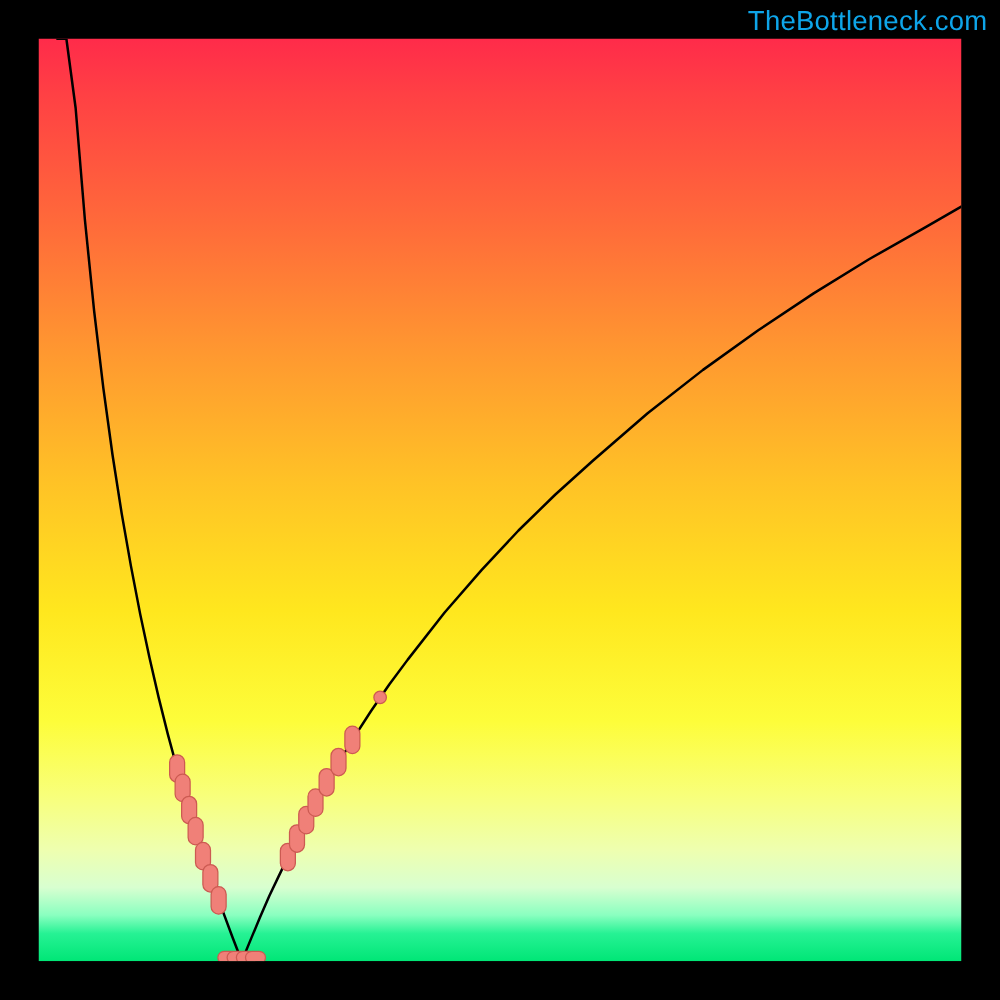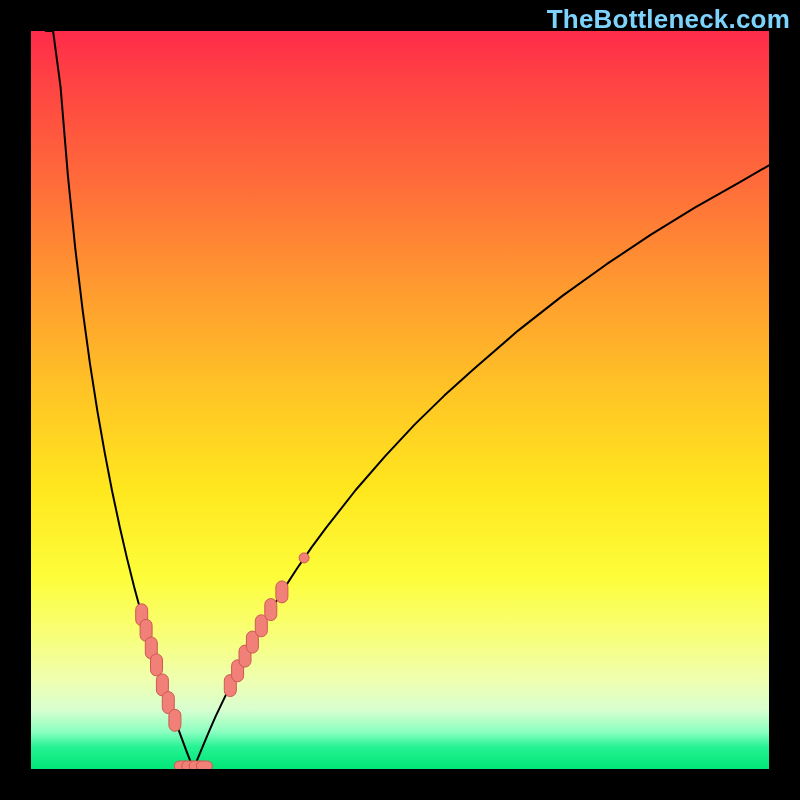--- a/index.html
+++ b/index.html
@@ -47,23 +47,23 @@
     );
   }
   .curve-layer {
     position: absolute;
     inset: 0;
   }
   .watermark {
     position: absolute;
     top: 4px;
     right: 10px;
-    color: #7dd3fc;
-    font-size: 26px;
-    font-weight: 700;
+    color: #0ea5e9;
+    font-size: 22px;
+    font-weight: 400;
     letter-spacing: 0.2px;
     user-select: none;
   }
   .bottom-mask {
     position: absolute;
     left: 0;
     right: 0;
     bottom: 0;
     height: 31px;
     background: #000;

